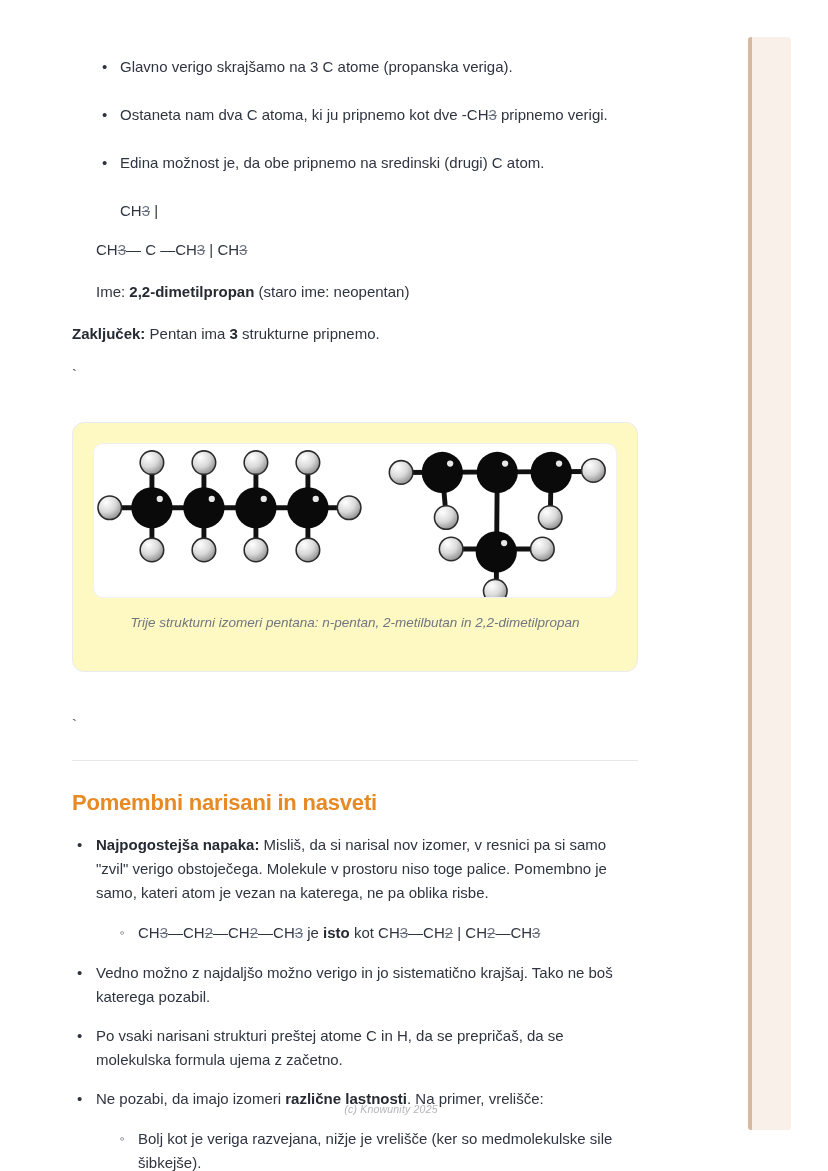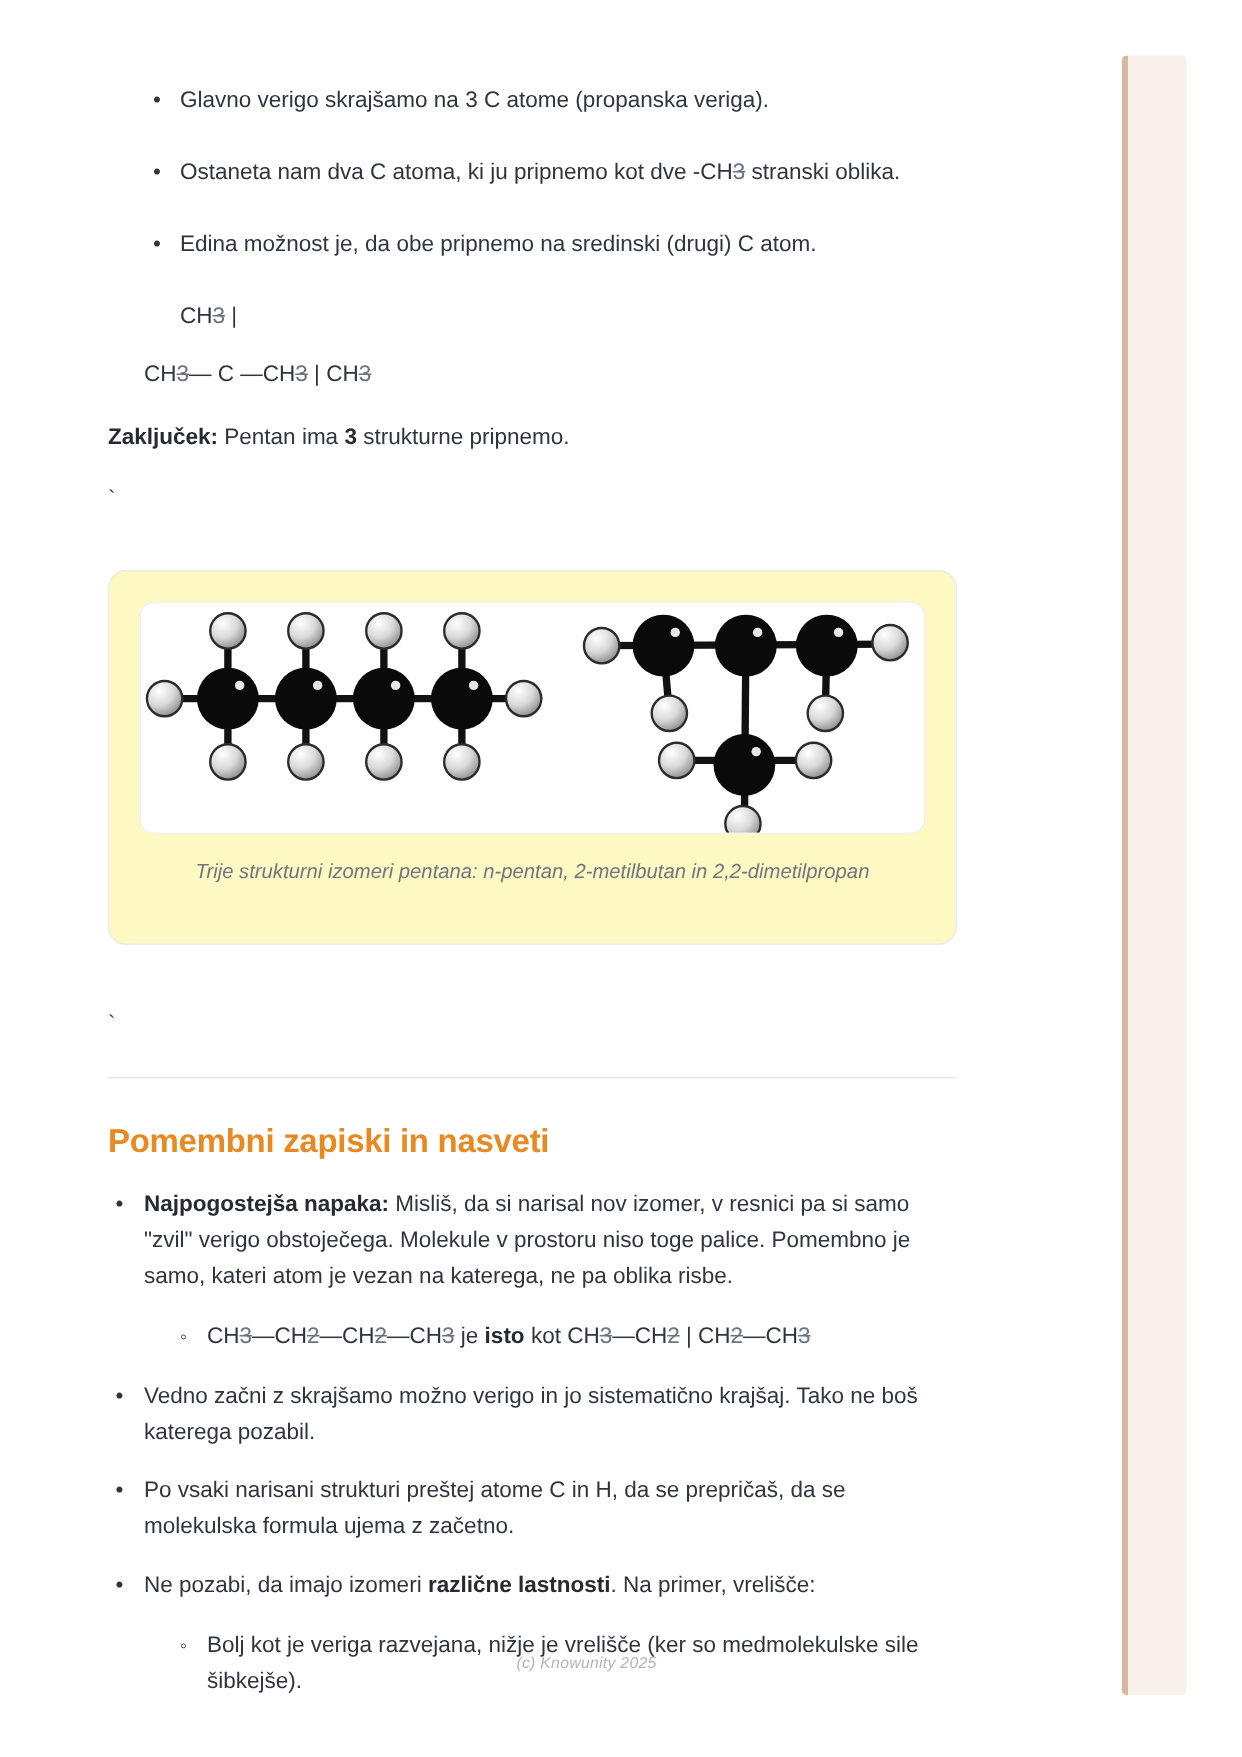--- a/index.html
+++ b/index.html
@@ -130,26 +130,27 @@
 </style>
 </head>
 <body>
 
 <div class="stripe"></div>
 
 <div class="content">
 
   <ul class="top-list">
     <li><span>Glavno verigo skrajšamo na 3 C atome (propanska veriga).</span></li>
-    <li><span>Ostaneta nam dva C atoma, ki ju pripnemo kot dve -CH</span><span class="run-strike">3</span><span> stranski oblika.</span></li>
+    <li><span>Ostaneta nam dva C atoma, ki ju pripnemo kot dve -CH</span><span class="run-strike">3</span><span> pripnemo verigi.</span></li>
     <li><span>Edina možnost je, da obe pripnemo na sredinski (drugi) C atom.</span></li>
   </ul>
 
   <p class="f1"><span>CH</span><span class="run-strike">3</span><span> |</span></p>
   <p class="f2"><span>CH</span><span class="run-strike">3</span><span>— C —CH</span><span class="run-strike">3</span><span> | CH</span><span class="run-strike">3</span></p>
+  <p class="ime"><span>Ime: </span><span class="run-bold">2,2-dimetilpropan</span><span> (staro ime: neopentan)</span></p>
   <p class="zak"><span class="run-bold">Zaključek:</span><span> Pentan ima </span><span class="run-bold">3</span><span> strukturne pripnemo.</span></p>
   <p class="tick">`</p>
 
   <figure class="card">
     <div class="imgbox">
       <svg width="524" height="155" viewBox="0 0 524 158">
         <defs>
           <radialGradient id="hg" cx="35%" cy="28%" r="75%">
             <stop offset="0%" stop-color="#ffffff"></stop>
             <stop offset="55%" stop-color="#d9d9d9"></stop>
@@ -211,31 +212,31 @@
         </g>
       </svg>
     </div>
     <figcaption>Trije strukturni izomeri pentana: n-pentan, 2-metilbutan in 2,2-dimetilpropan</figcaption>
   </figure>
 
   <p class="tick tick2">`</p>
 
   <hr class="divider">
 
-  <h2 class="section-heading">Pomembni zapiski in nasveti</h2>
+  <h2 class="section-heading">Pomembni narisani in nasveti</h2>
 
   <ul class="notes-list">
     <li>
       <div class="li-body"><span class="run-bold">Najpogostejša napaka:</span><span> Misliš, da si narisal nov izomer, v resnici pa si samo "zvil" verigo obstoječega. Molekule v prostoru niso toge palice. Pomembno je samo, kateri atom je vezan na katerega, ne pa oblika risbe.</span></div>
       <ul class="sub-list">
         <li><span>CH</span><span class="run-strike">3</span><span>—CH</span><span class="run-strike">2</span><span>—CH</span><span class="run-strike">2</span><span>—CH</span><span class="run-strike">3</span><span> je </span><span class="run-bold">isto</span><span> kot CH</span><span class="run-strike">3</span><span>—CH</span><span class="run-strike">2</span><span> | CH</span><span class="run-strike">2</span><span>—CH</span><span class="run-strike">3</span></li>
       </ul>
     </li>
     <li>
-      <div class="li-body"><span>Vedno začni z skrajšamo možno verigo in jo sistematično krajšaj. Tako ne boš katerega pozabil.</span></div>
+      <div class="li-body"><span>Vedno možno z najdaljšo možno verigo in jo sistematično krajšaj. Tako ne boš katerega pozabil.</span></div>
     </li>
     <li>
       <div class="li-body"><span>Po vsaki narisani strukturi preštej atome C in H, da se prepričaš, da se molekulska formula ujema z začetno.</span></div>
     </li>
     <li>
       <div class="li-body"><span>Ne pozabi, da imajo izomeri </span><span class="run-bold">različne lastnosti</span><span>. Na primer, vrelišče:</span></div>
       <ul class="sub-list">
         <li><span>Bolj kot je veriga razvejana, nižje je vrelišče (ker so medmolekulske sile šibkejše).</span></li>
       </ul>
     </li>

